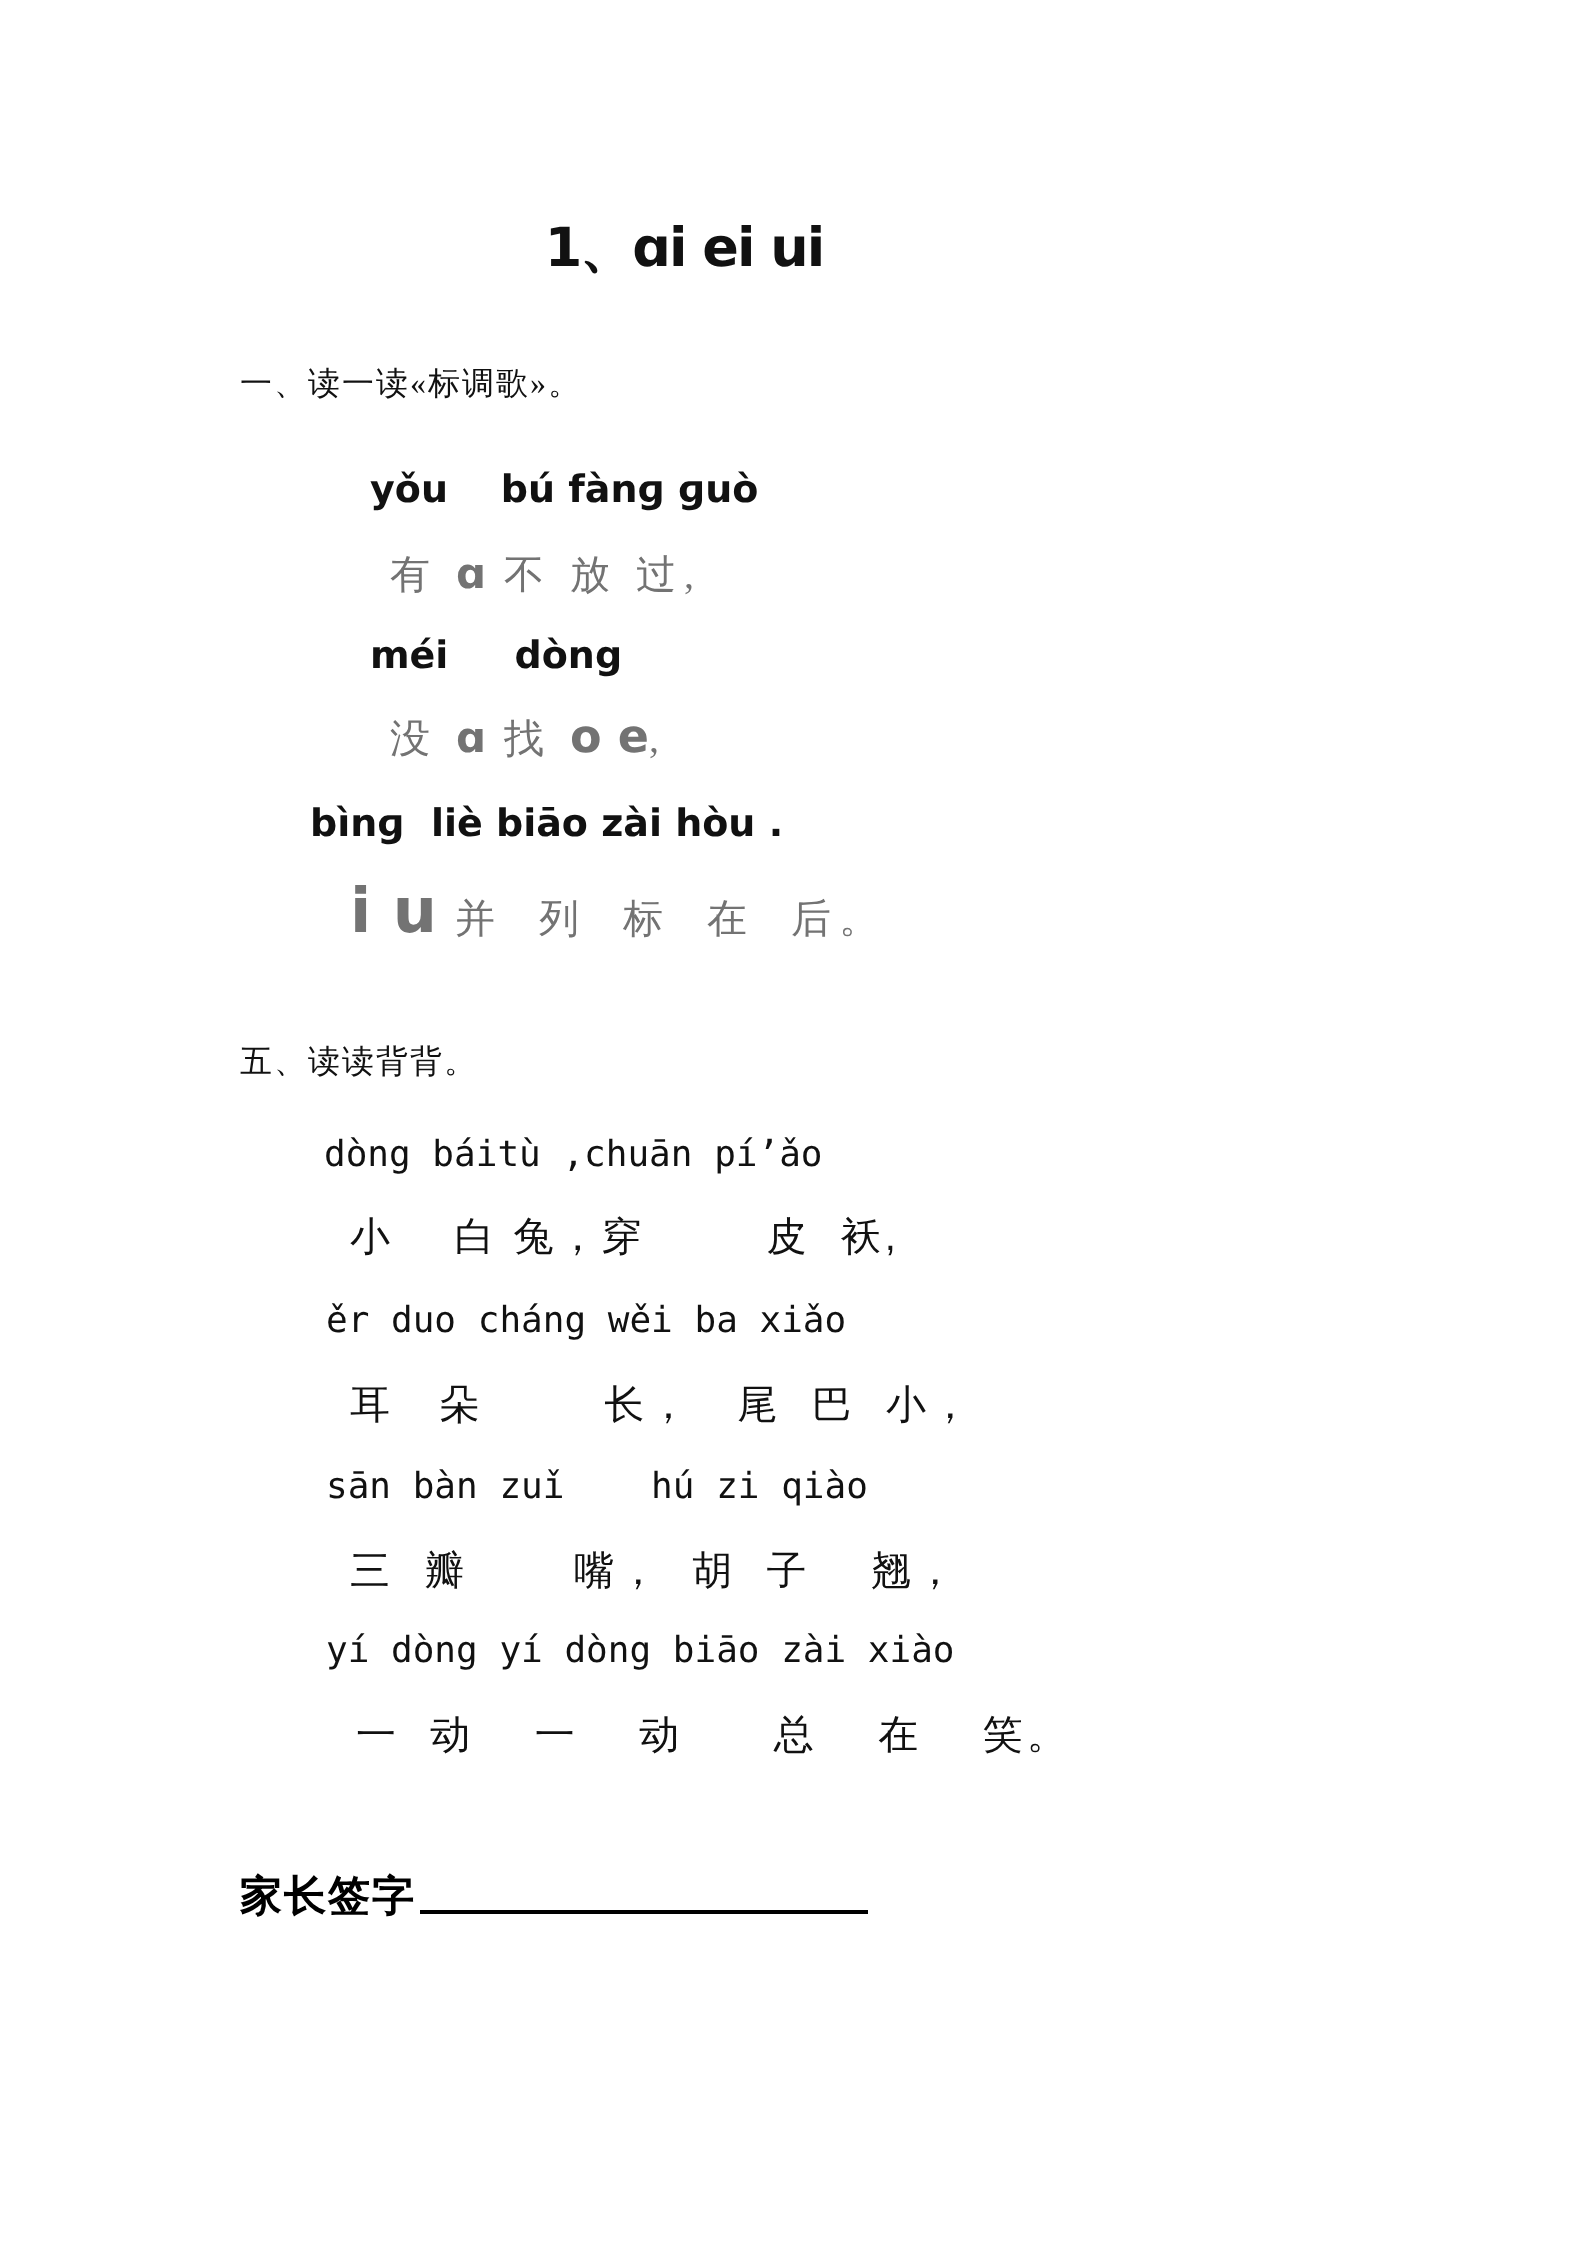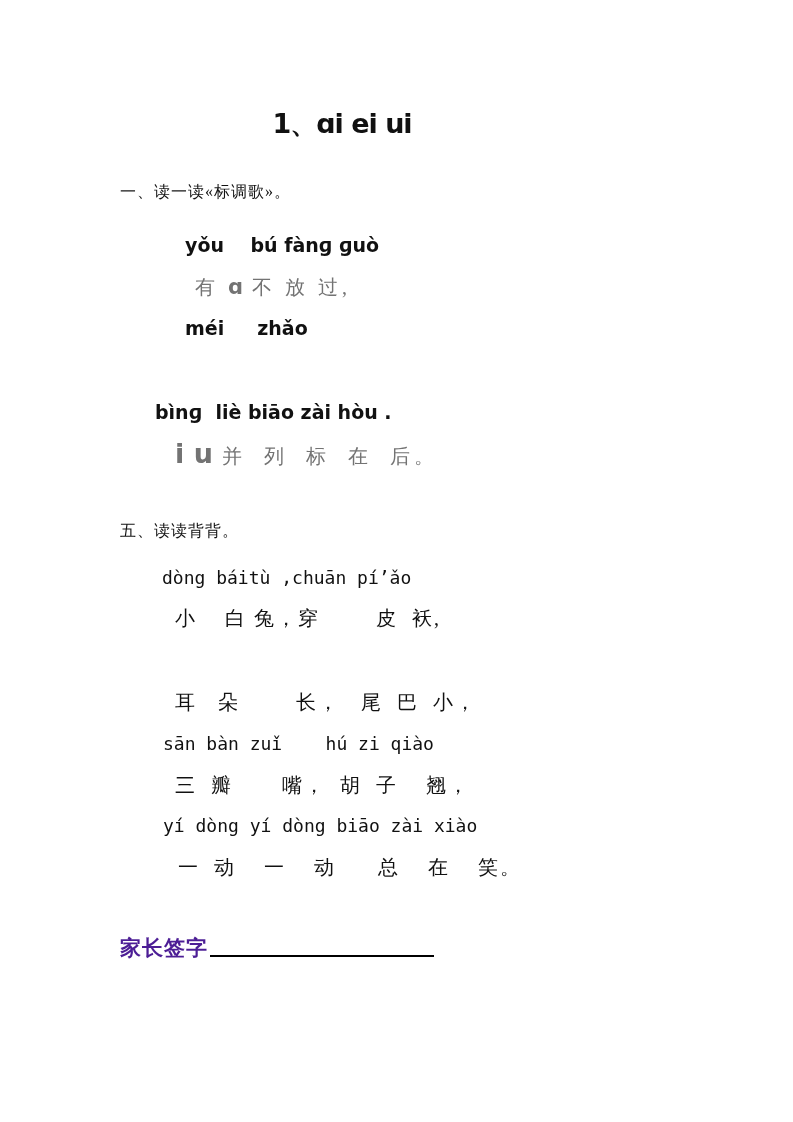--- a/index.html
+++ b/index.html
@@ -51,49 +51,49 @@
   .pos-l4{top:356px;left:195px;}
   .pos-l6{top:438px;left:175px;}
 
   .pletter{
     font-family:"DejaVu Sans",sans-serif;
     font-weight:bold;
     letter-spacing:0;
   }
   .pletter-a{font-size:21px;}
   .pletter-oe{font-size:23px;}
-  .pletter-iu{font-size:27px;margin-top:28px;}
+  .pletter-iu{font-size:31px;margin-top:28px;}
 
   .pinyin-mono{
     font-family:"DejaVu Sans Mono","Liberation Mono",monospace;
     font-size:18px;
     color:#111;
   }
   .hanzi-s2{
-    font-family:Liberation Serif, serif;
+    font-family:Liberation Sans, sans-serif;
     font-size:20px;
     letter-spacing:2px;
     color:#111;
   }
   .pos-p1{top:567px;left:162px;}
   .pos-h1{top:605px;left:175px;}
   .pos-p2{top:650px;left:163px;}
   .pos-h2{top:689px;left:175px;}
   .pos-p3{top:733px;left:163px;}
   .pos-h3{top:772px;left:175px;}
   .pos-p4{top:815px;left:163px;}
   .pos-h4{top:854px;left:178px;text-align:right;}
 
   .signature{
     top:934px;left:120px;
     font-family:"Liberation Serif",serif;
     font-weight:bold;
     font-size:21px;
     letter-spacing:1px;
-    color:#4c1d95;
+    color:#000000;
     white-space:nowrap;
   }
   .sig-line{
     display:inline-block;
     width:224px;
     border-bottom:2px solid #000;
     transform:translateY(2px);
     margin-left:2px;
   }
 </style>
@@ -103,32 +103,34 @@
 <div class="page">
 
   <div class="line title">1、ɑi ei ui</div>
 
   <div class="line heading pos-heading1">一、读一读«标调歌»。</div>
 
   <div class="line pinyin-bold pos-l1">yǒu    bú fànɡ ɡuò</div>
 
   <div class="line hanzi-s1 pos-l2"><span>有 </span><span class="pletter pletter-a">ɑ</span><span> 不 放 过,</span></div>
 
-  <div class="line pinyin-bold pos-l3">méi     zhǎo</div>
+  <div class="line pinyin-bold pos-l3">méi     dòng</div>
 
+  <div class="line hanzi-s1 pos-l4"><span>没 </span><span class="pletter pletter-a">ɑ</span><span> 找 </span><span class="pletter pletter-oe">o e</span><span>,</span></div>
 
   <div class="line pinyin-bold pos-l5">bìnɡ  liè biāo zài hòu .</div>
 
   <div class="line hanzi-s1 pos-l6"><span class="pletter pletter-iu">i u</span><span> 并  列  标  在  后。</span></div>
 
   <div class="line heading pos-heading5">五、读读背背。</div>
 
   <div class="line pinyin-mono pos-p1">dòng báitù ,chuān pí’ǎo</div>
   <div class="line hanzi-s2 pos-h1">小    白 兔，穿        皮  袄,</div>
 
+  <div class="line pinyin-mono pos-p2">ěr duo cháng wěi ba xiǎo</div>
   <div class="line hanzi-s2 pos-h2">耳   朵        长，   尾  巴  小，</div>
 
   <div class="line pinyin-mono pos-p3">sān bàn zuǐ    hú zi qiào</div>
   <div class="line hanzi-s2 pos-h3">三  瓣       嘴，  胡  子    翘，</div>
 
   <div class="line pinyin-mono pos-p4">yí dòng yí dòng biāo zài xiào</div>
   <div class="line hanzi-s2 pos-h4">一  动    一    动      总    在    笑。</div>
 
   <div class="line signature"><span>家长签字</span><span class="sig-line"></span></div>
 

